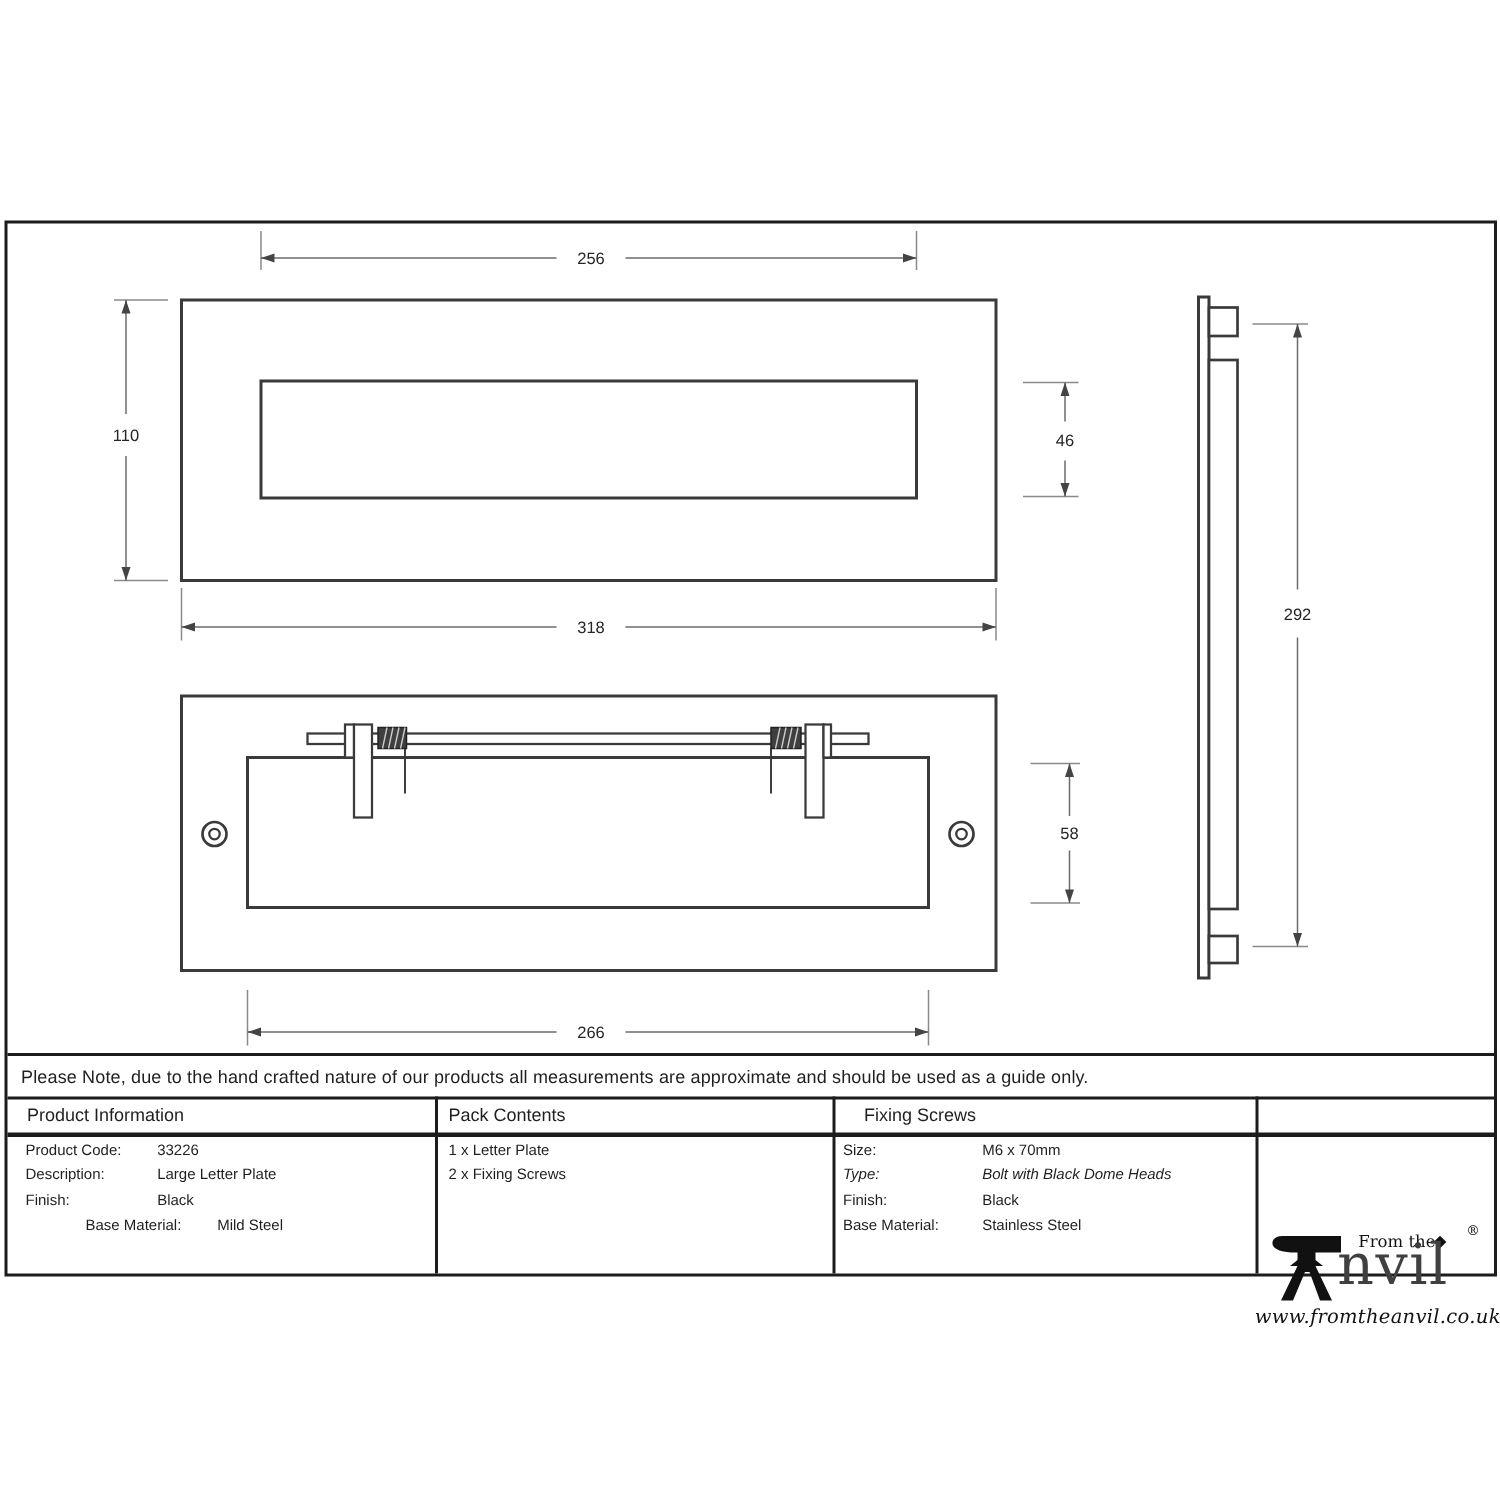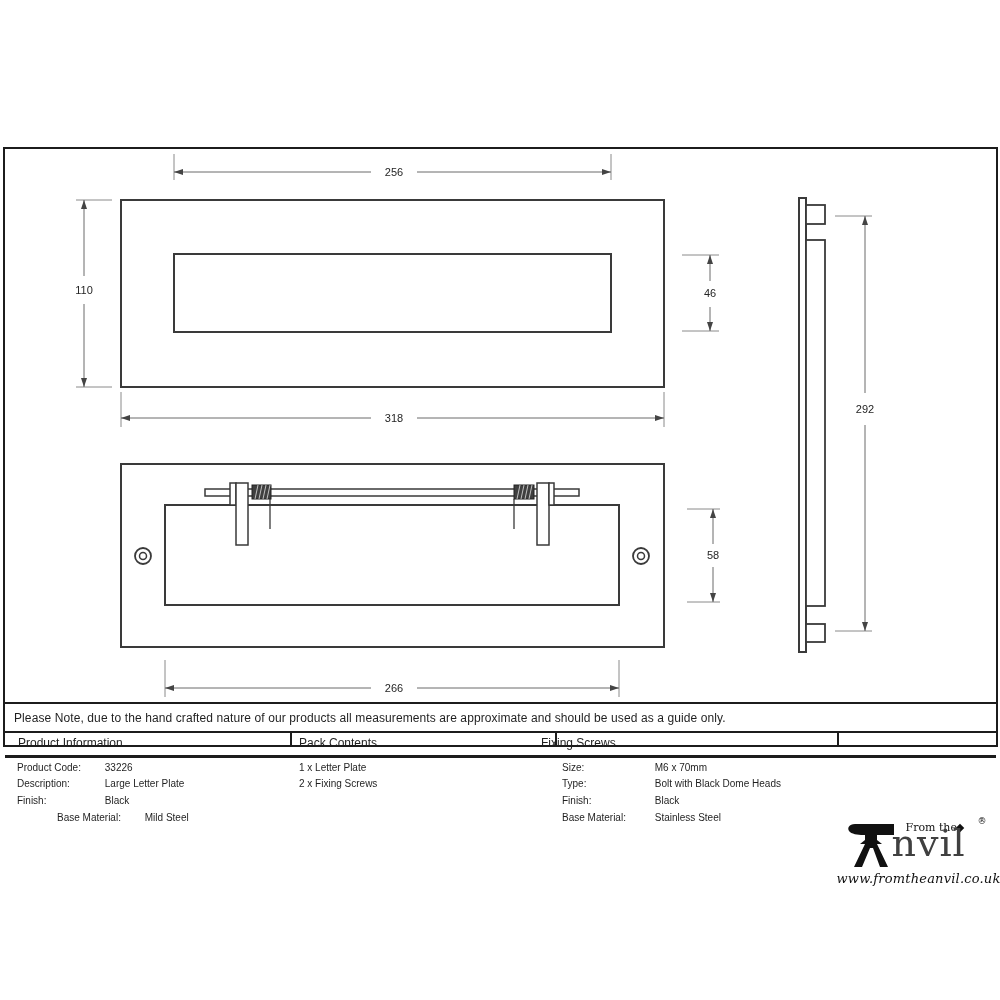--- a/index.html
+++ b/index.html
@@ -1,29 +1,29 @@
 <!DOCTYPE html>
 <html><head>
 <meta charset="utf-8">
 <style>
   html,body{margin:0;padding:0;background:#ffffff;width:1000px;height:1000px;
     font-family:"Liberation Sans",sans-serif;color:#1f1f1f;}
   #canvas{position:relative;width:1000px;height:1000px;background:#fff;overflow:hidden;}
-  #sheet{position:absolute;left:3px;top:147px;width:995px;height:600px;
+  #sheet{position:absolute;left:3px;top:147px;width:995px;height:704px;
     border:2px solid #1c1c1c;box-sizing:border-box;background:#fff;}
   #drawing-svg{position:absolute;left:0;top:0;}
   .dim-label{font-family:"Liberation Sans",sans-serif;font-size:11px;fill:#252525;}
   
   .note-row{position:absolute;left:0;top:553px;width:100%;height:27px;
     border-top:2px solid #1c1c1c;display:flex;align-items:center;}
   .note-text{font-size:12px;padding-left:9px;letter-spacing:.1px;text-align:center;}
   .header-row{position:absolute;left:0;top:582px;width:100%;height:22px;
     border-top:2px solid #1c1c1c;border-bottom:3px solid #1c1c1c;box-sizing:content-box;}
   .hdr{position:absolute;top:3px;font-size:12px;}
-  .hdr-pi{left:13px;} .hdr-pc{left:294px;} .hdr-fs{left:536px;}
+  .hdr-pi{left:13px;} .hdr-pc{left:294px;} .hdr-fs{left:571px;}
   .vdiv{position:absolute;width:2px;background:#1c1c1c;top:582px;bottom:0;}
   .vdiv-1{left:285px;} .vdiv-2{left:550px;} .vdiv-3{left:832px;}
   .cell-line{position:absolute;font-size:10px;white-space:nowrap;}
   .lbl{display:inline-block;}
   .pi .lbl{width:85px;} .fs .lbl{width:90px;}
   
   .logo-cell{position:absolute;left:834px;top:607px;width:159px;height:95px;
     display:flex;flex-direction:column;align-items:center;justify-content:center;margin-top:48px;}
   .logo-row{position:relative;height:52px;width:150px;}
   .anvil-mark{position:absolute;left:2px;top:0px;}
@@ -202,21 +202,21 @@
       <span>Mild Steel</span>
     </div>
 
     <div class="cell-line" style="left:294px;top:613px;">1 x Letter Plate</div>
     <div class="cell-line" style="left:294px;top:629px;">2 x Fixing Screws</div>
 
     <div class="cell-line fs" style="left:557px;top:613px;">
       <span class="lbl">Size:</span>
       <span>M6 x 70mm</span>
     </div>
-    <div class="cell-line fs" style="left:557px;top:629px;">
+    <div class="cell-line fs" style="left:557px;top:629px;font-style:italic;">
       <span class="lbl">Type:</span>
       <span>Bolt with Black Dome Heads</span>
     </div>
     <div class="cell-line fs" style="left:557px;top:646px;">
       <span class="lbl">Finish:</span>
       <span>Black</span>
     </div>
     <div class="cell-line fs" style="left:557px;top:663px;">
       <span class="lbl">Base Material:</span>
       <span>Stainless Steel</span>

